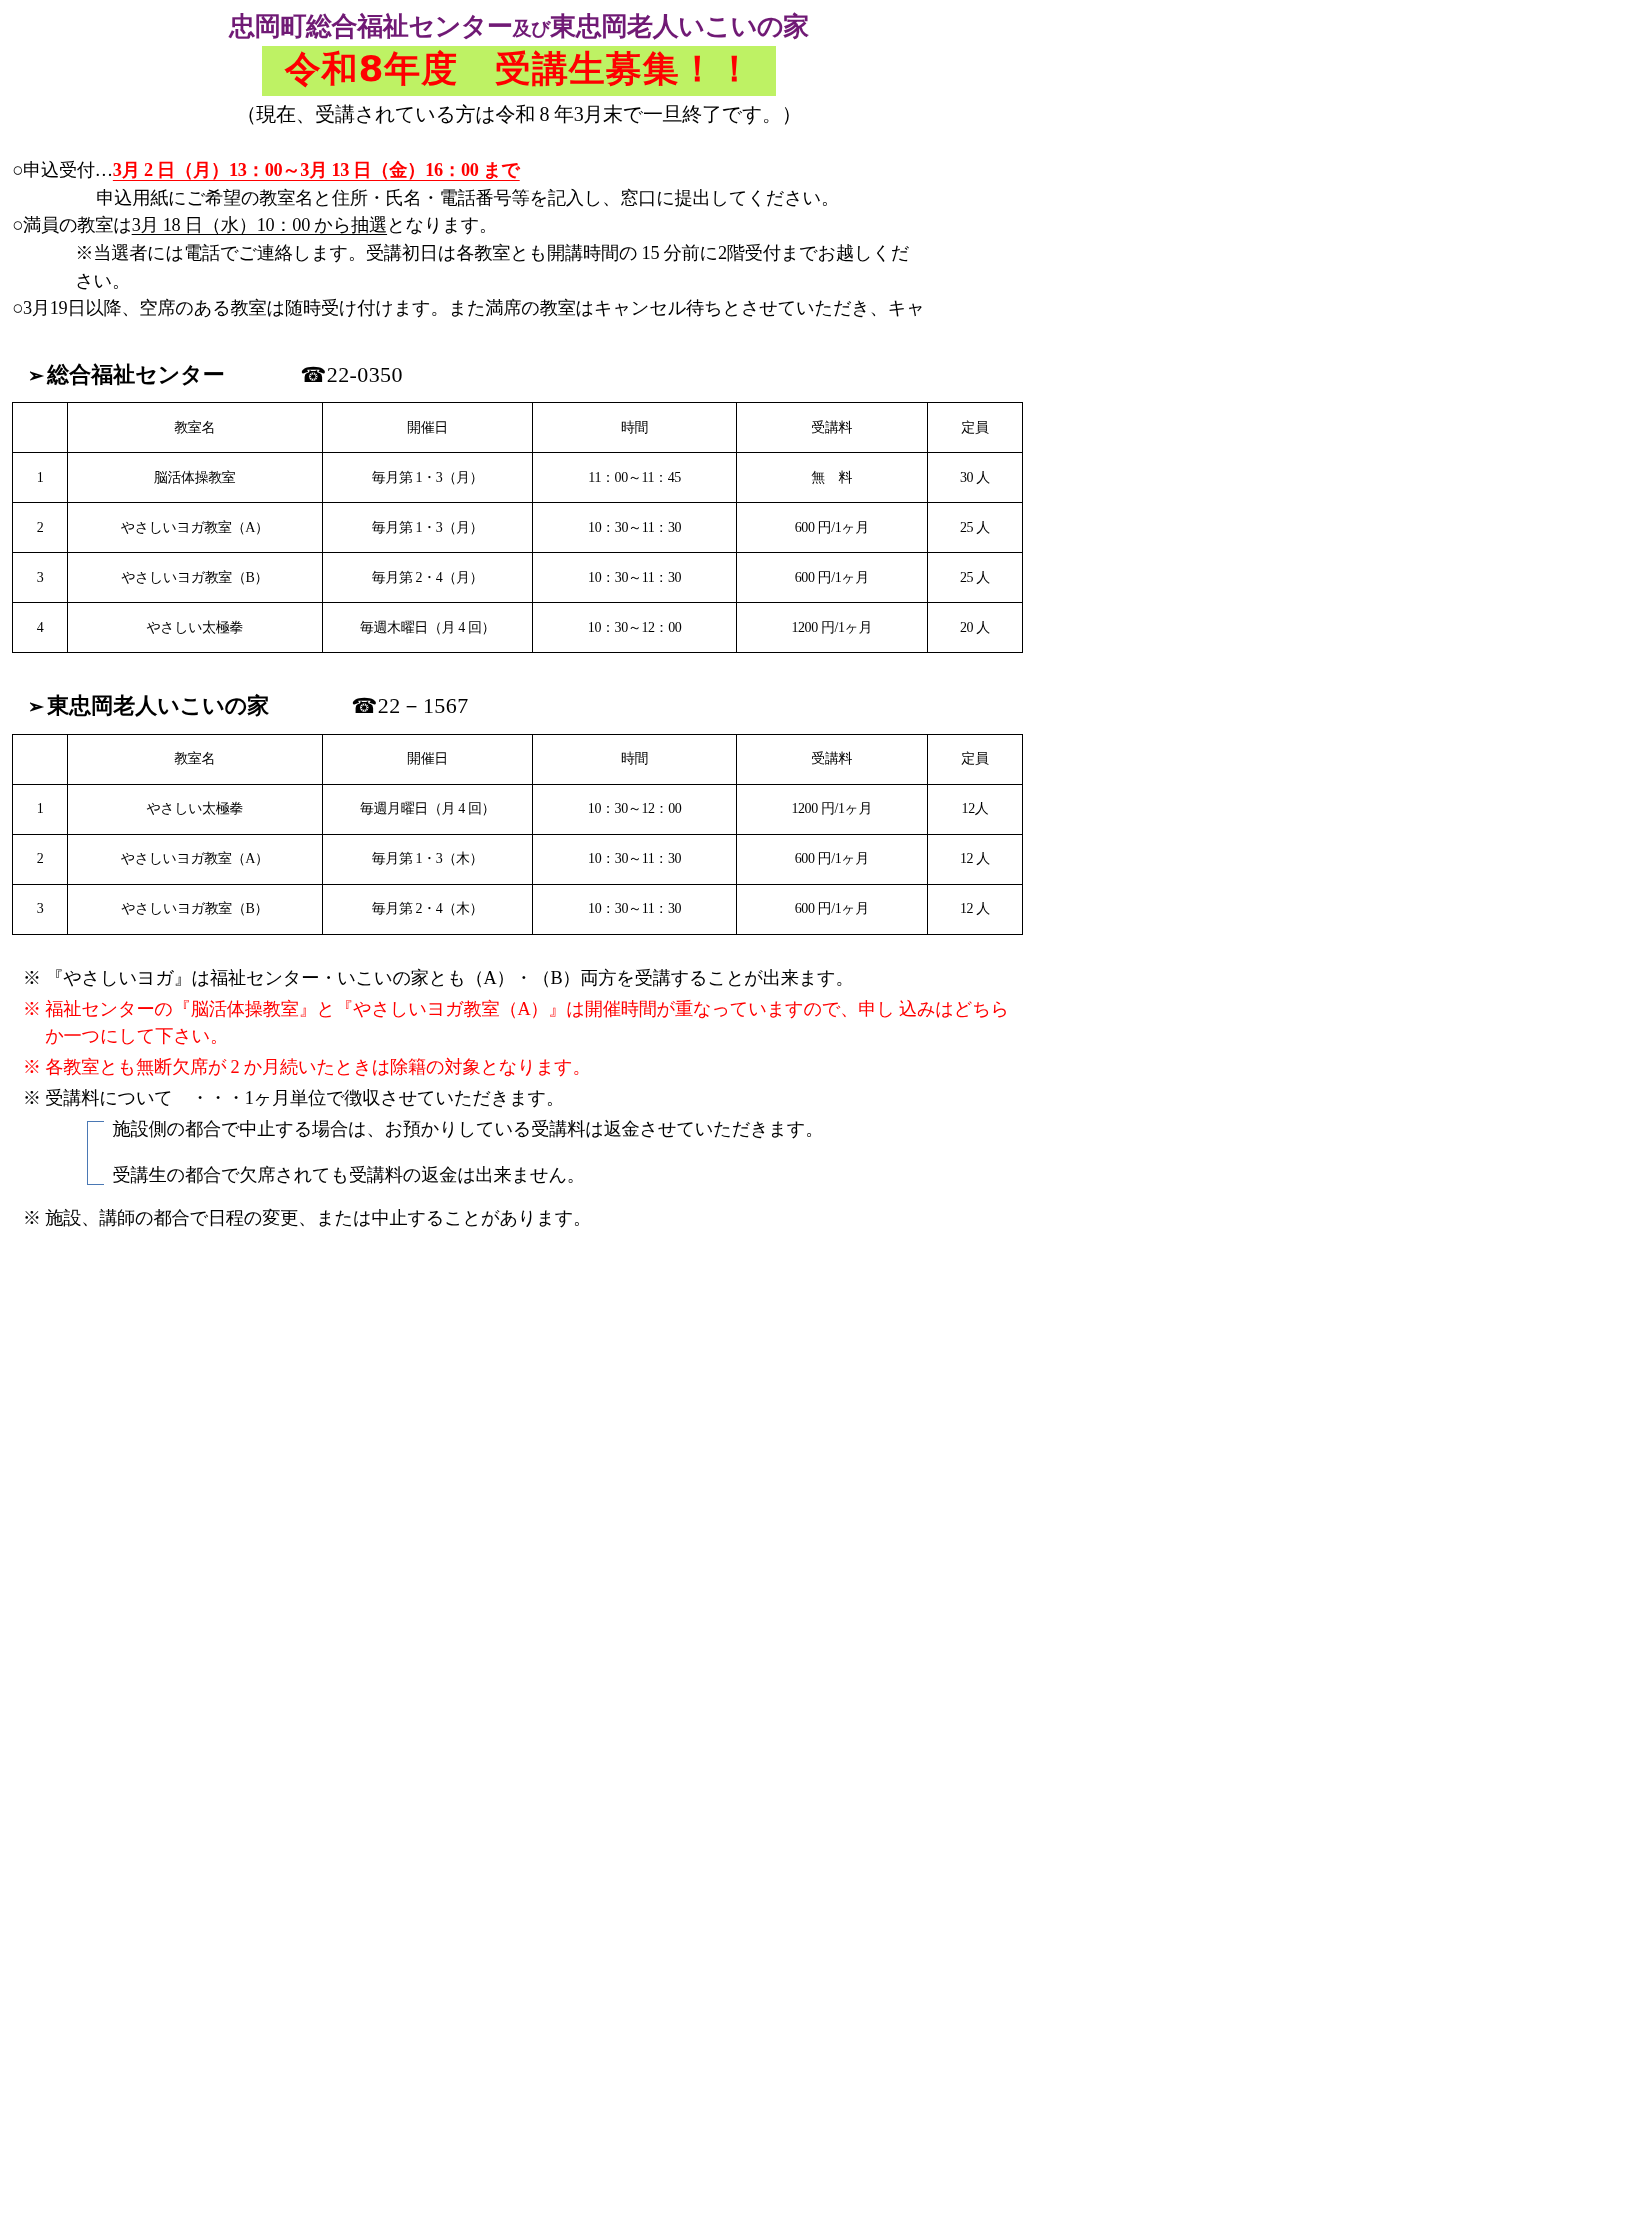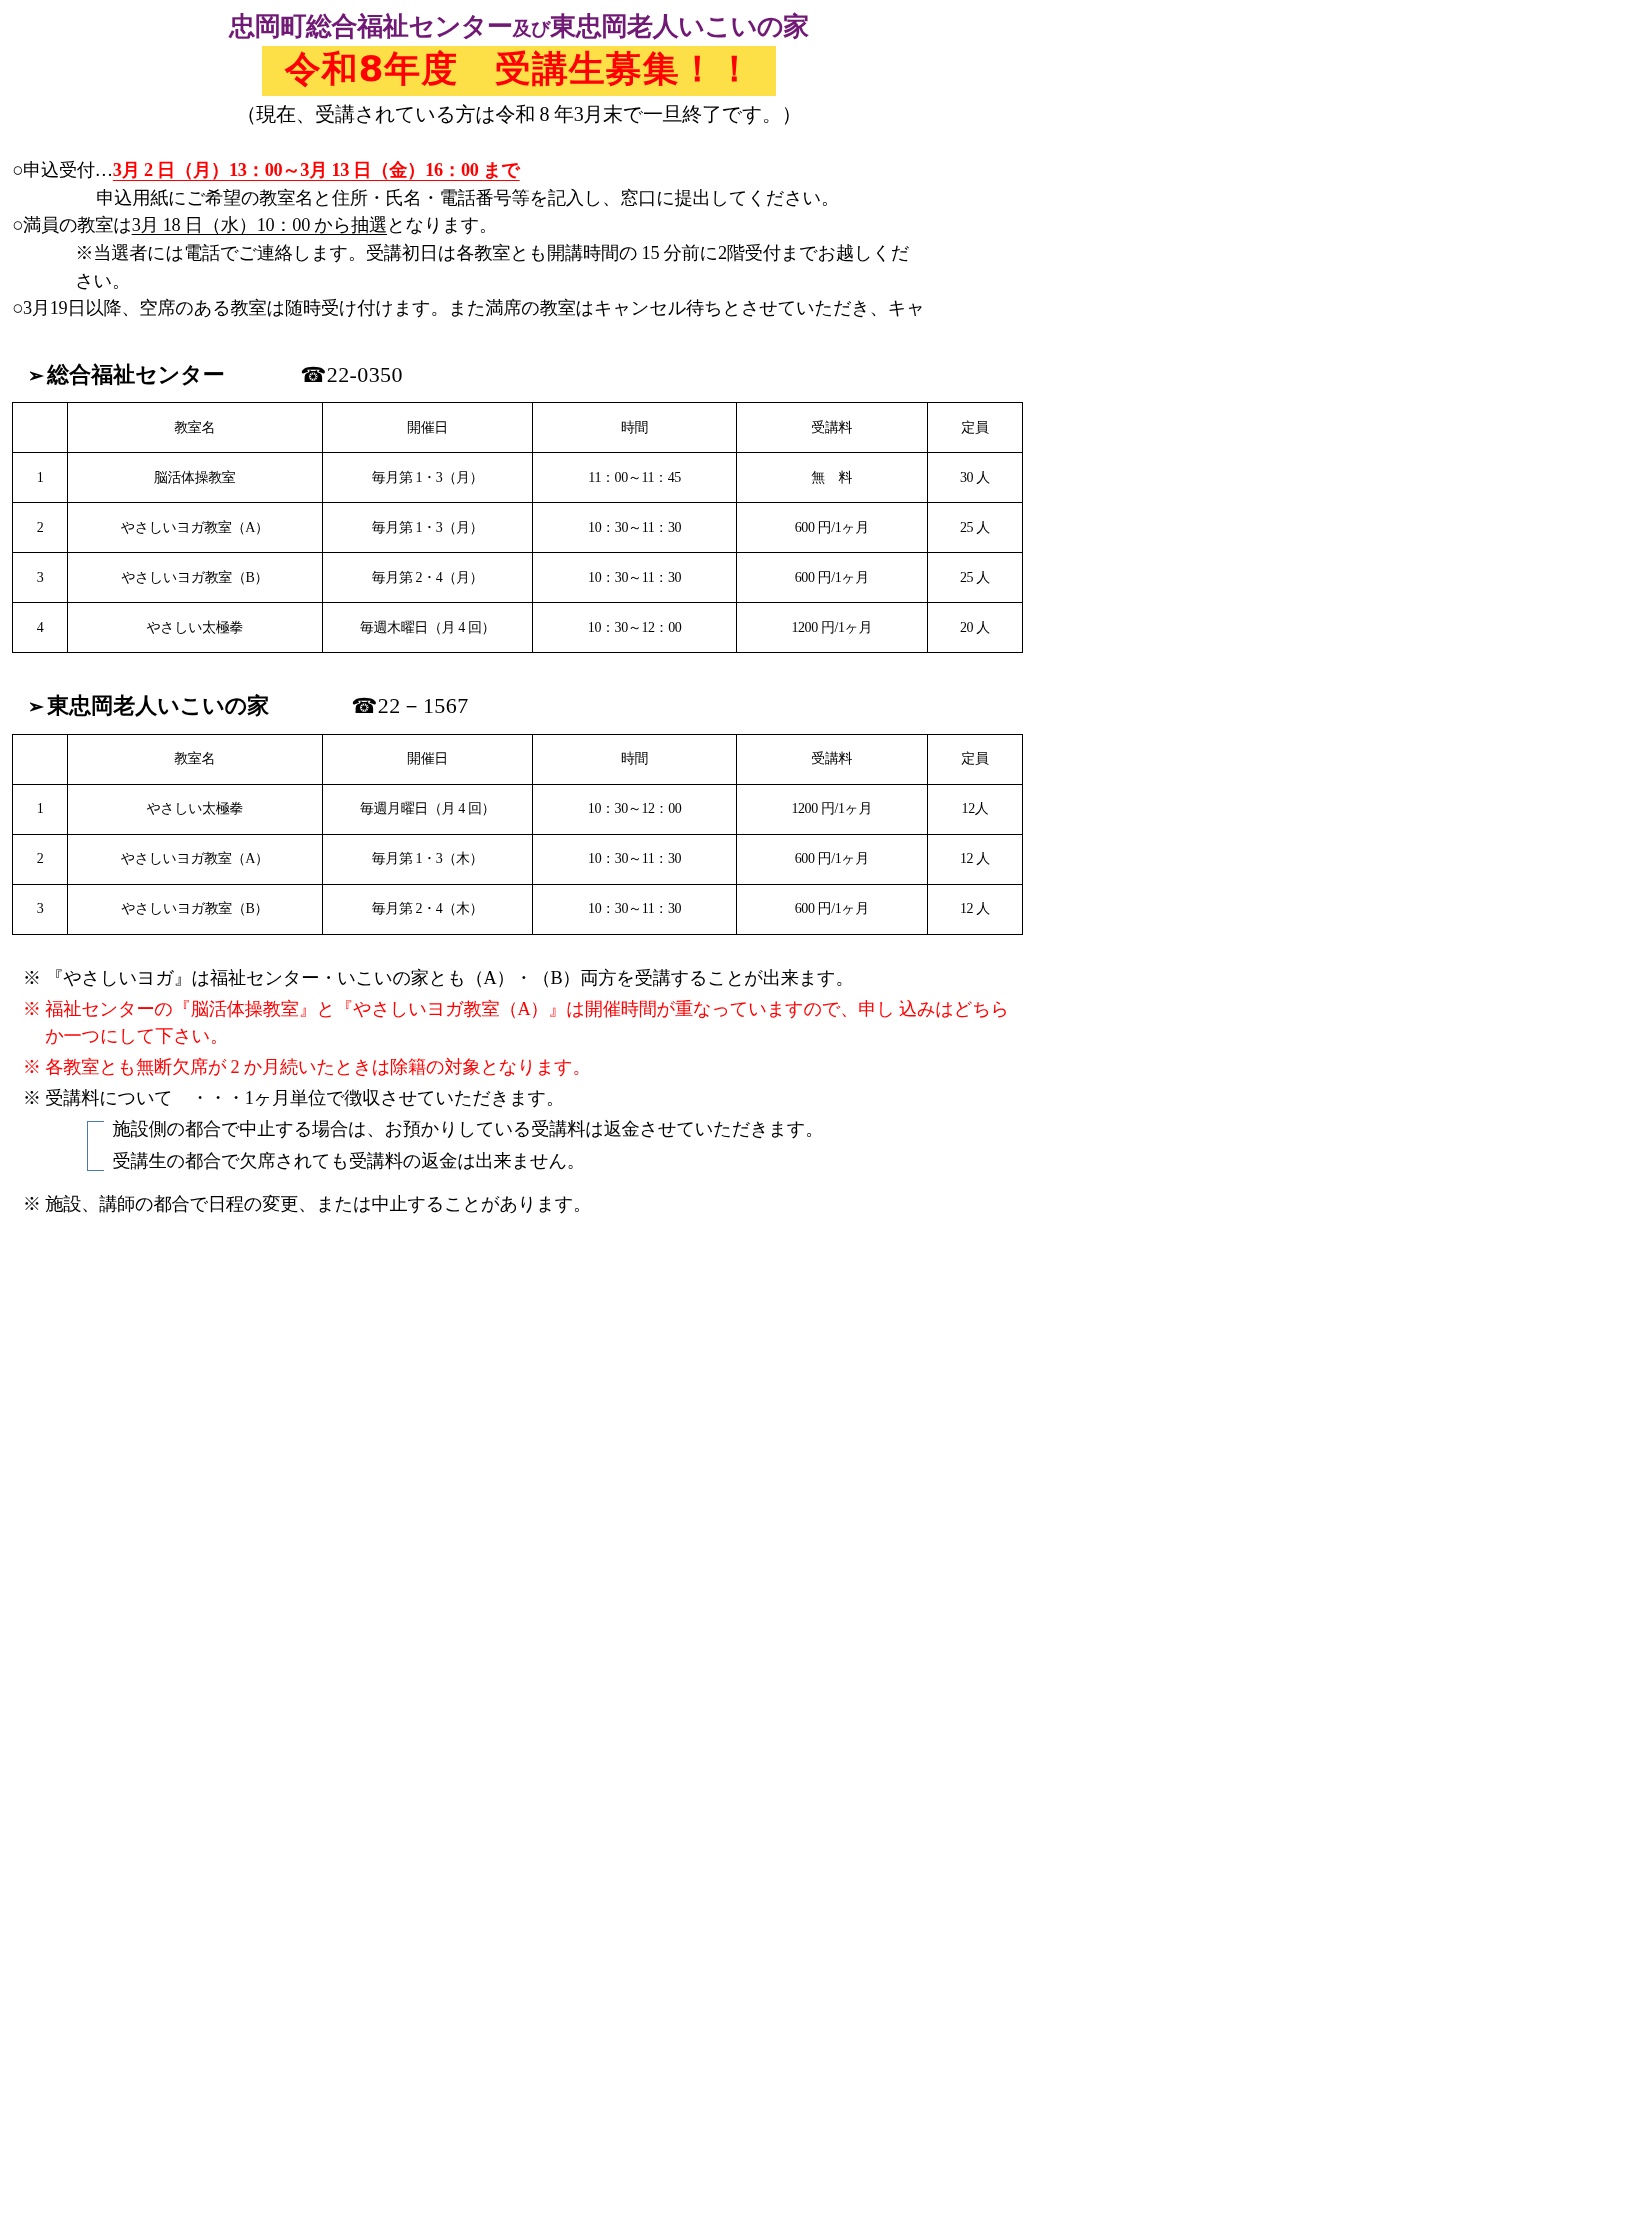--- a/index.html
+++ b/index.html
@@ -37,21 +37,21 @@
     font-size: 19px;
     vertical-align: baseline;
   }
 
   .title-band-wrap {
     text-align: center;
     margin: 3.5px 0 1.7px 0;
   }
   .title-band {
     display: inline-block;
-    background: #fde047;
+    background: #bef264;
     color: #ff0000;
     font-weight: bold;
     font-size: 36px;
     letter-spacing: 0.9px;
     padding: 2.6px 23px 5.2px 23px;
     line-height: 1.18;
     font-family: "DejaVu Sans", "Liberation Sans", sans-serif;
   }
 
   .subtitle {
@@ -176,21 +176,21 @@
   .bracket-shape {
     flex: 0 0 auto;
     width: 15.7px;
     border-left: 1.7px solid #4a78b4;
     border-top: 1.7px solid #4a78b4;
     border-bottom: 1.7px solid #4a78b4;
     margin: 5.2px 8.7px 5.2px 0;
   }
   .bracket-lines { flex: 1 1 auto; }
   .bracket-lines div {
-    margin-bottom: 5px;
+    margin-bottom: 19px;
     letter-spacing: -0.3px;
   }
   .bracket-lines div:last-child { margin-bottom: 0; }
 </style>
 </head>
 <body>
 
 <div class="page">
 
   <div class="title-main">

